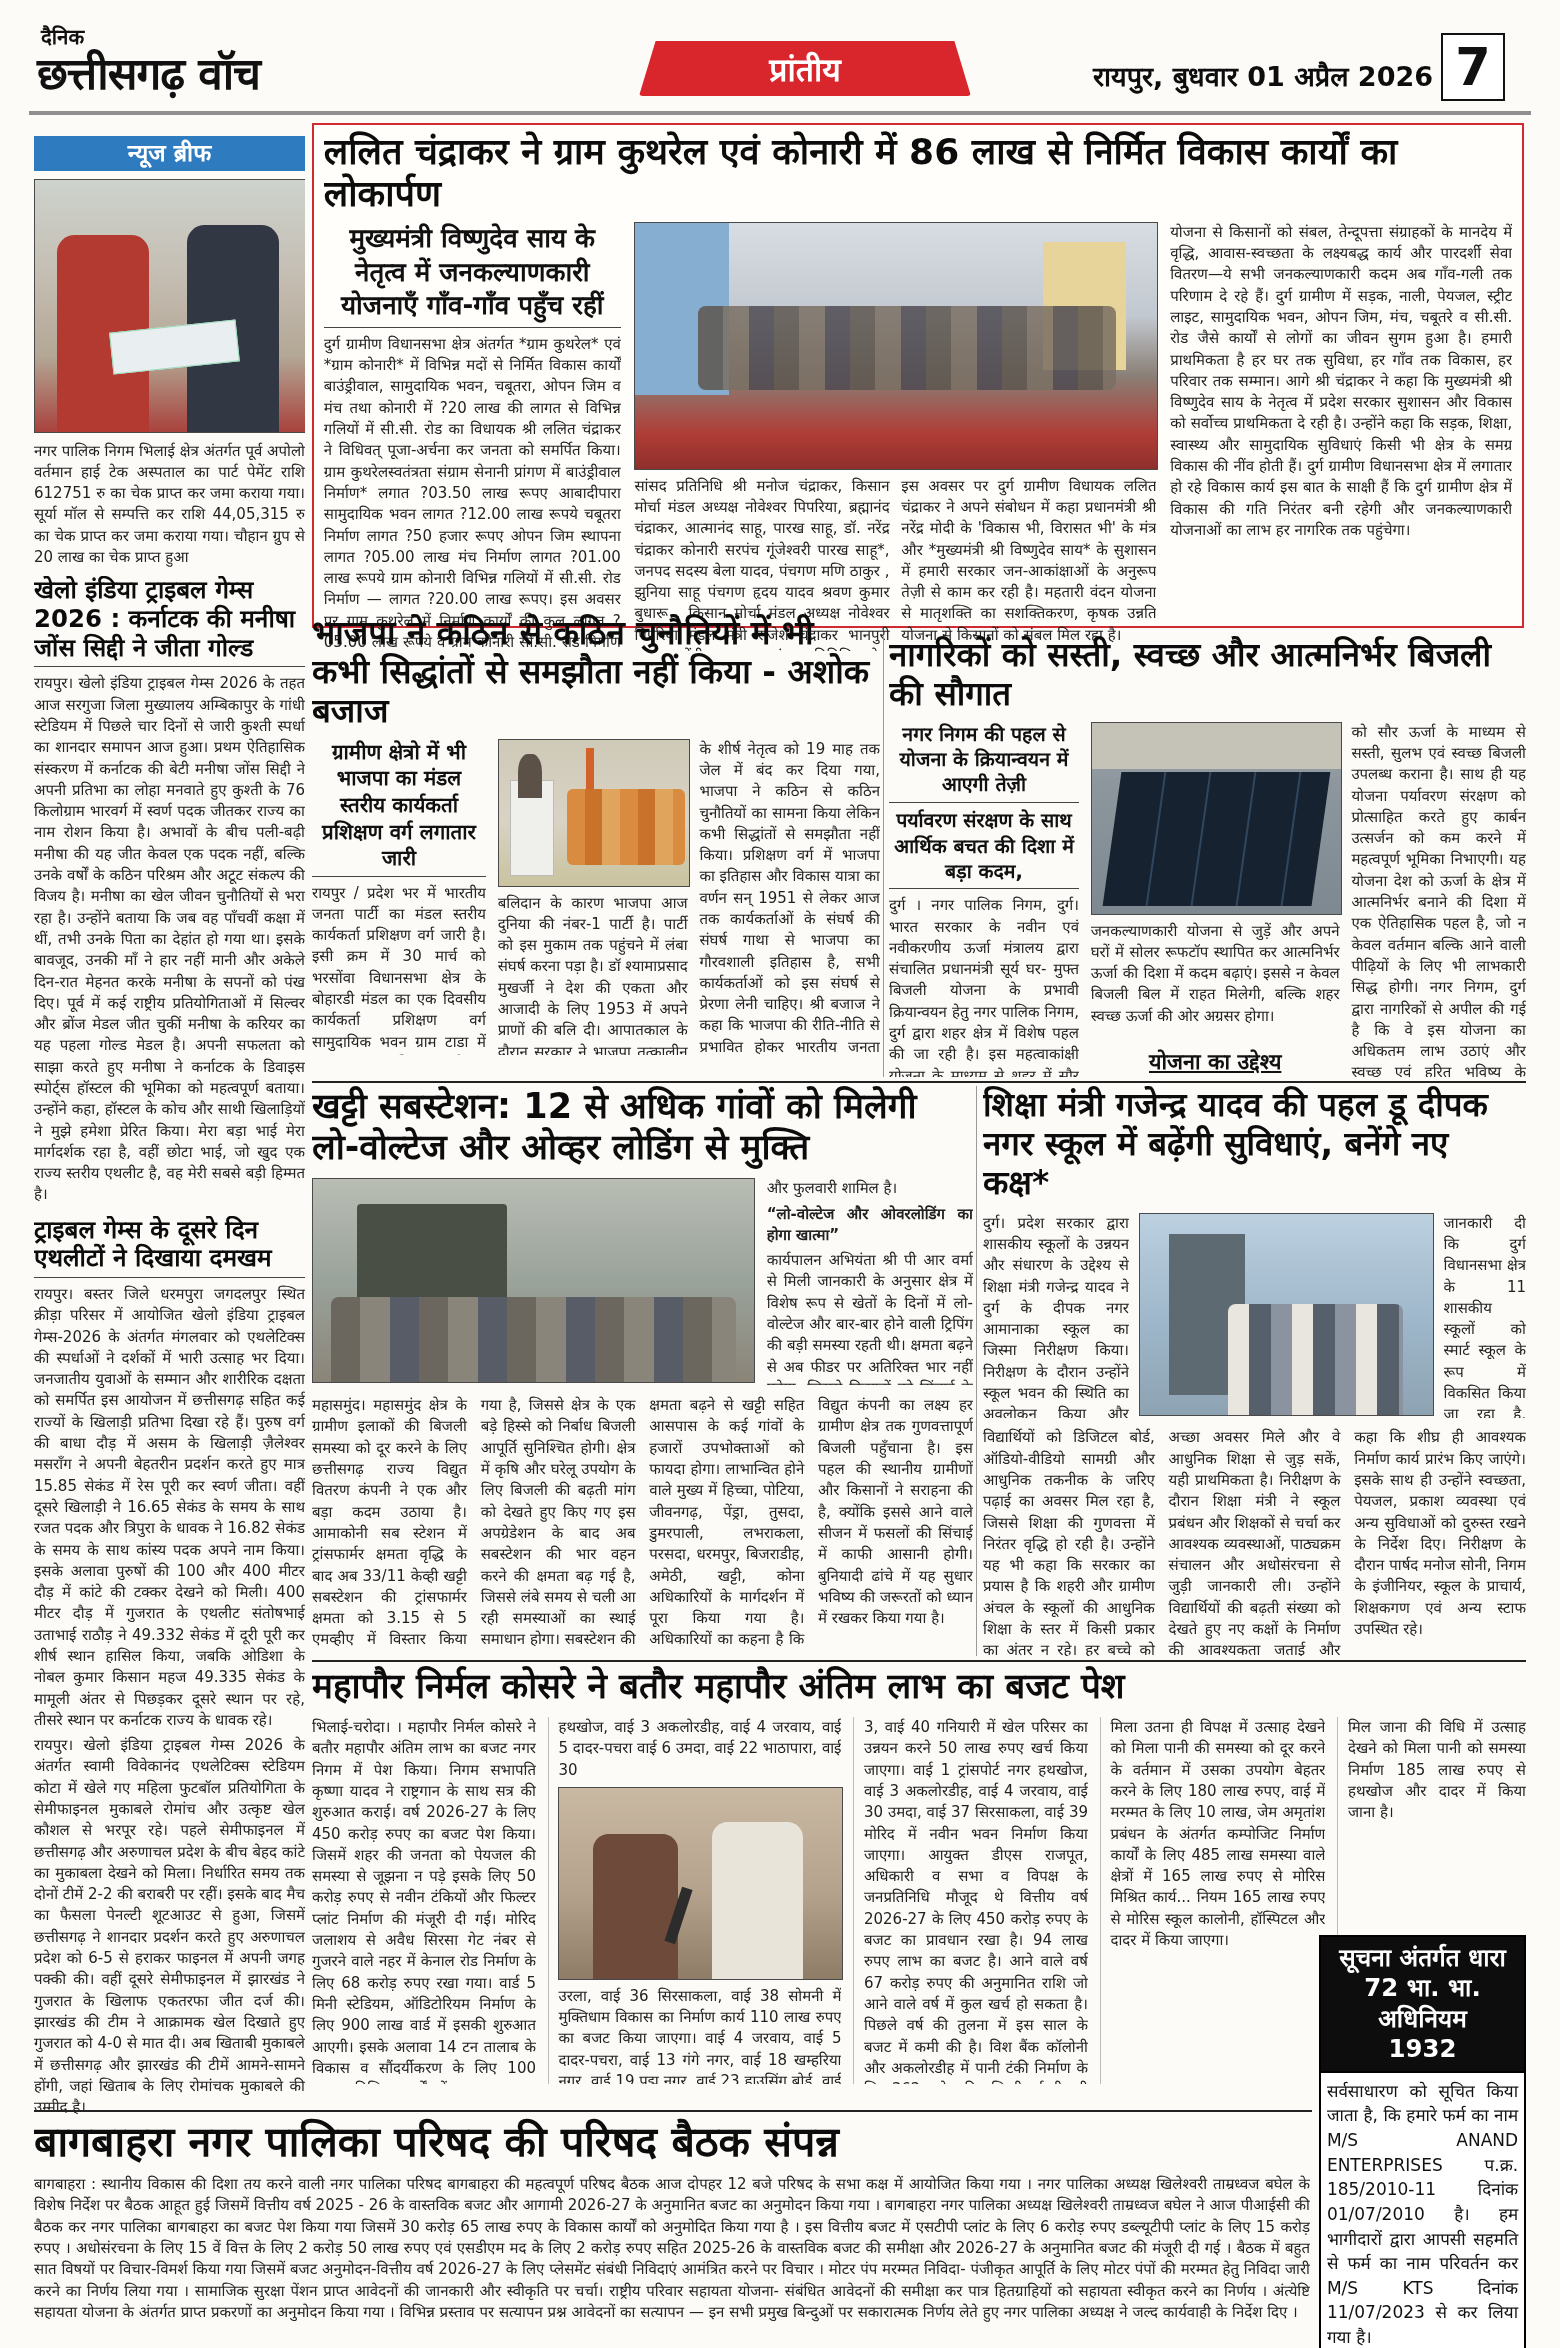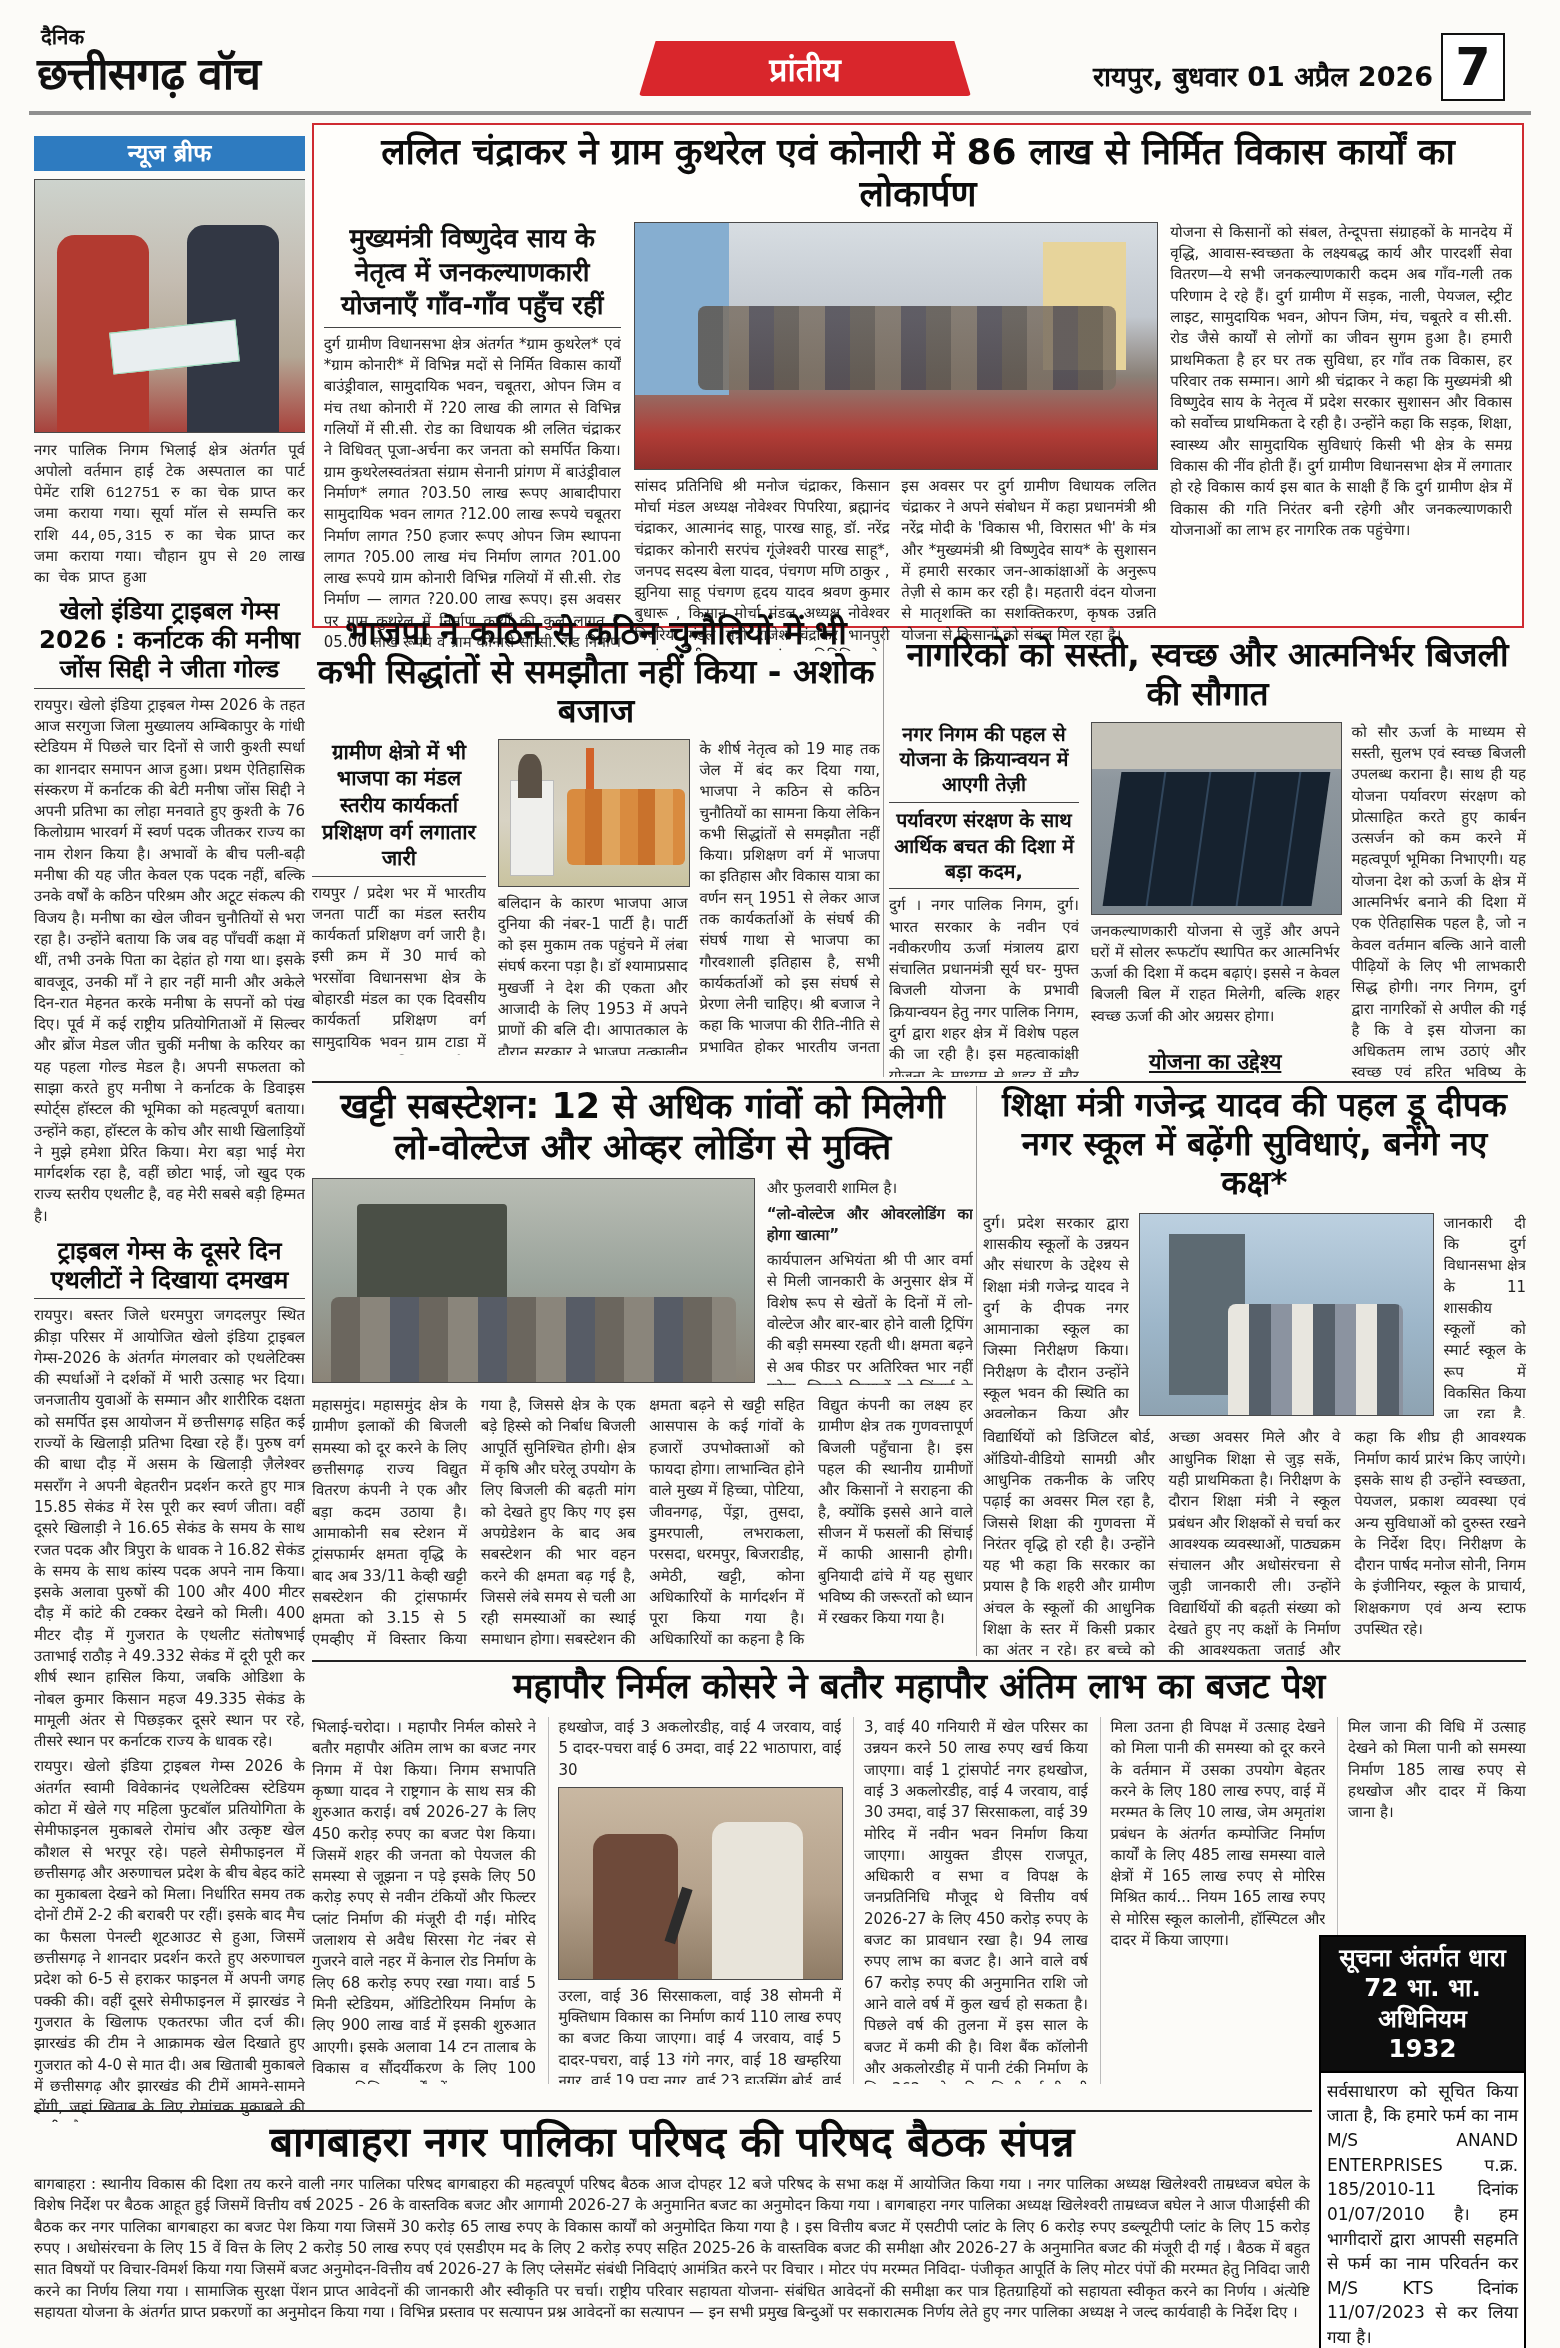--- a/index.html
+++ b/index.html
@@ -1,20 +1,20 @@
 <!DOCTYPE html>
 <html><head>
 <meta charset="utf-8">
 <style>
   html,body{margin:0;padding:0;background:#e8e6e2;}
   #page{position:relative;width:1560px;height:2348px;background:#fcfbf8;margin:0 auto;
         font-family:"DejaVu Sans",sans-serif;color:#1a1a1a;overflow:hidden;}
   .abs{position:absolute;}
   .body-txt{font-size:15px;line-height:1.42;text-align:justify;color:#222;overflow:hidden;}
-  .headline{font-weight:800;color:#0c0c0c;text-align:center;line-height:1.18;overflow:hidden;}
+  .headline{font-weight:800;color:#0c0c0c;line-height:1.18;overflow:hidden;}
   .subhead{font-weight:800;color:#111;text-align:center;line-height:1.3;overflow:hidden;}
   .rule{background:#222;}
   .rule-grey{background:#8f8f8f;}
   .thinline{border-bottom:1.5px solid #444;margin:3.9px 0 5.9px 0;}
   .photo{position:relative;border:1px solid #4a4a4a;overflow:hidden;}
   .vline{width:1px;background:#9a9a9a;}
   
   .ph-cheque{background:linear-gradient(180deg,#cdd3cd 0%,#c4bcb1 40%,#b3a795 70%,#a8423c 100%);}
   .ph-cheque .fig1{position:absolute;left:8%;top:22%;width:34%;height:78%;background:#b23a30;border-radius:17.6px 17.6px 0 0;}
   .ph-cheque .fig2{position:absolute;right:10%;top:18%;width:34%;height:82%;background:#323744;border-radius:17.6px 17.6px 0 0;}
@@ -71,21 +71,21 @@
 
   <div class="abs rule-grey" style="left:29px;top:111px;width:1502px;height:3.9px;"></div>
 
   <div class="abs" style="left:34px;top:136px;width:271px;height:1986px;overflow:hidden;">
     <div class="blue-banner" style="height:35px;line-height:35px;font-size:23.4px;">न्यूज ब्रीफ</div>
     <div class="photo ph-cheque" style="width:100%;height:252px;margin-top:7.8px;">
       <div class="fig1"></div>
       <div class="fig2"></div>
       <div class="chq"></div>
     </div>
-    <div class="body-txt" style="margin-top:7.8px;font-family:Liberation Mono, monospace;">नगर पालिक निगम भिलाई क्षेत्र अंतर्गत पूर्व अपोलो वर्तमान हाई टेक अस्पताल का पार्ट पेमेंट राशि 612751 रु का चेक प्राप्त कर जमा कराया गया। सूर्या मॉल से सम्पत्ति कर राशि 44,05,315 रु का चेक प्राप्त कर जमा कराया गया। चौहान ग्रुप से 20 लाख का चेक प्राप्त हुआ</div>
+    <div class="body-txt" style="margin-top:7.8px;">नगर पालिक निगम भिलाई क्षेत्र अंतर्गत पूर्व अपोलो वर्तमान हाई टेक अस्पताल का पार्ट पेमेंट राशि 612751 रु का चेक प्राप्त कर जमा कराया गया। सूर्या मॉल से सम्पत्ति कर राशि 44,05,315 रु का चेक प्राप्त कर जमा कराया गया। चौहान ग्रुप से 20 लाख का चेक प्राप्त हुआ</div>
     <div class="headline" style="font-size:24.4px;margin-top:7.8px;">खेलो इंडिया ट्राइबल गेम्स 2026 : कर्नाटक की मनीषा जोंस सिद्दी ने जीता गोल्ड</div>
     <div class="thinline"></div>
     <div class="body-txt">रायपुर। खेलो इंडिया ट्राइबल गेम्स 2026 के तहत आज सरगुजा जिला मुख्यालय अम्बिकापुर के गांधी स्टेडियम में पिछले चार दिनों से जारी कुश्ती स्पर्धा का शानदार समापन आज हुआ। प्रथम ऐतिहासिक संस्करण में कर्नाटक की बेटी मनीषा जोंस सिद्दी ने अपनी प्रतिभा का लोहा मनवाते हुए कुश्ती के 76 किलोग्राम भारवर्ग में स्वर्ण पदक जीतकर राज्य का नाम रोशन किया है। अभावों के बीच पली-बढ़ी मनीषा की यह जीत केवल एक पदक नहीं, बल्कि उनके वर्षों के कठिन परिश्रम और अटूट संकल्प की विजय है। मनीषा का खेल जीवन चुनौतियों से भरा रहा है। उन्होंने बताया कि जब वह पाँचवीं कक्षा में थीं, तभी उनके पिता का देहांत हो गया था। इसके बावजूद, उनकी माँ ने हार नहीं मानी और अकेले दिन-रात मेहनत करके मनीषा के सपनों को पंख दिए। पूर्व में कई राष्ट्रीय प्रतियोगिताओं में सिल्वर और ब्रोंज मेडल जीत चुकीं मनीषा के करियर का यह पहला गोल्ड मेडल है। अपनी सफलता को साझा करते हुए मनीषा ने कर्नाटक के डिवाइस स्पोर्ट्स हॉस्टल की भूमिका को महत्वपूर्ण बताया। उन्होंने कहा, हॉस्टल के कोच और साथी खिलाड़ियों ने मुझे हमेशा प्रेरित किया। मेरा बड़ा भाई मेरा मार्गदर्शक रहा है, वहीं छोटा भाई, जो खुद एक राज्य स्तरीय एथलीट है, वह मेरी सबसे बड़ी हिम्मत है।</div>
     <div class="headline" style="font-size:24.4px;margin-top:9.8px;">ट्राइबल गेम्स के दूसरे दिन एथलीटों ने दिखाया दमखम</div>
     <div class="thinline"></div>
     <div class="body-txt">रायपुर। बस्तर जिले धरमपुरा जगदलपुर स्थित क्रीड़ा परिसर में आयोजित खेलो इंडिया ट्राइबल गेम्स-2026 के अंतर्गत मंगलवार को एथलेटिक्स की स्पर्धाओं ने दर्शकों में भारी उत्साह भर दिया। जनजातीय युवाओं के सम्मान और शारीरिक दक्षता को समर्पित इस आयोजन में छत्तीसगढ़ सहित कई राज्यों के खिलाड़ी प्रतिभा दिखा रहे हैं। पुरुष वर्ग की बाधा दौड़ में असम के खिलाड़ी ज़ैलेश्वर मसराँग ने अपनी बेहतरीन प्रदर्शन करते हुए मात्र 15.85 सेकंड में रेस पूरी कर स्वर्ण जीता। वहीं दूसरे खिलाड़ी ने 16.65 सेकंड के समय के साथ रजत पदक और त्रिपुरा के धावक ने 16.82 सेकंड के समय के साथ कांस्य पदक अपने नाम किया। इसके अलावा पुरुषों की 100 और 400 मीटर दौड़ में कांटे की टक्कर देखने को मिली। 400 मीटर दौड़ में गुजरात के एथलीट संतोषभाई उताभाई राठौड़ ने 49.332 सेकंड में दूरी पूरी कर शीर्ष स्थान हासिल किया, जबकि ओडिशा के नोबल कुमार किसान महज 49.335 सेकंड के मामूली अंतर से पिछड़कर दूसरे स्थान पर रहे, तीसरे स्थान पर कर्नाटक राज्य के धावक रहे।</div>
     <div class="body-txt" style="margin-top:3.9px;">रायपुर। खेलो इंडिया ट्राइबल गेम्स 2026 के अंतर्गत स्वामी विवेकानंद एथलेटिक्स स्टेडियम कोटा में खेले गए महिला फुटबॉल प्रतियोगिता के सेमीफाइनल मुकाबले रोमांच और उत्कृष्ट खेल कौशल से भरपूर रहे। पहले सेमीफाइनल में छत्तीसगढ़ और अरुणाचल प्रदेश के बीच बेहद कांटे का मुकाबला देखने को मिला। निर्धारित समय तक दोनों टीमें 2-2 की बराबरी पर रहीं। इसके बाद मैच का फैसला पेनल्टी शूटआउट से हुआ, जिसमें छत्तीसगढ़ ने शानदार प्रदर्शन करते हुए अरुणाचल प्रदेश को 6-5 से हराकर फाइनल में अपनी जगह पक्की की। वहीं दूसरे सेमीफाइनल में झारखंड ने गुजरात के खिलाफ एकतरफा जीत दर्ज की। झारखंड की टीम ने आक्रामक खेल दिखाते हुए गुजरात को 4-0 से मात दी। अब खिताबी मुकाबले में छत्तीसगढ़ और झारखंड की टीमें आमने-सामने होंगी, जहां खिताब के लिए रोमांचक मुकाबले की उम्मीद है।</div>
   </div>
 
   <div class="abs red-box" style="left:312px;top:123px;width:1212px;height:505px;padding:5.9px 9.8px;box-sizing:border-box;background:#fffefb;">

